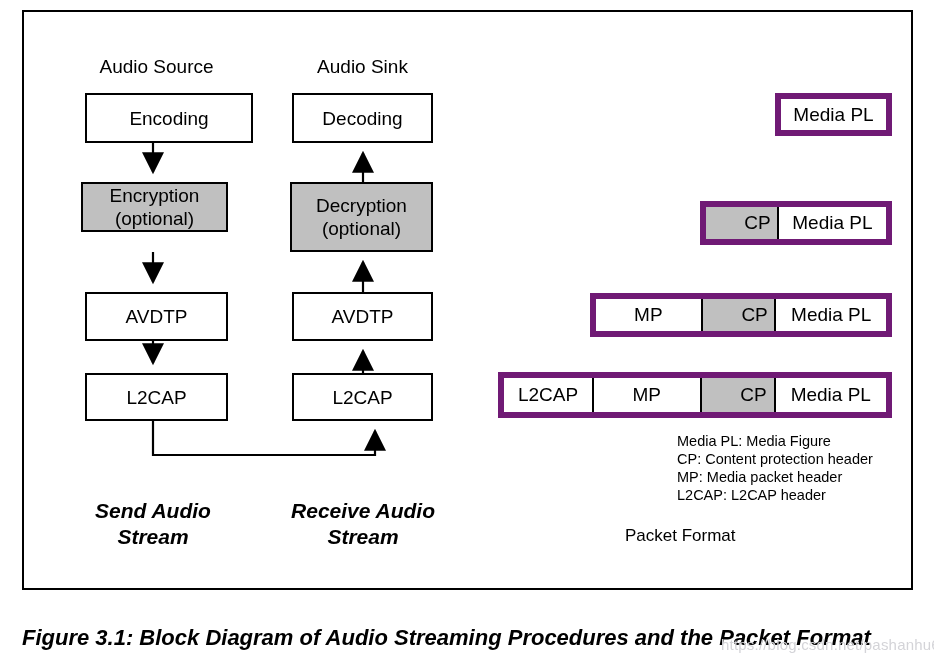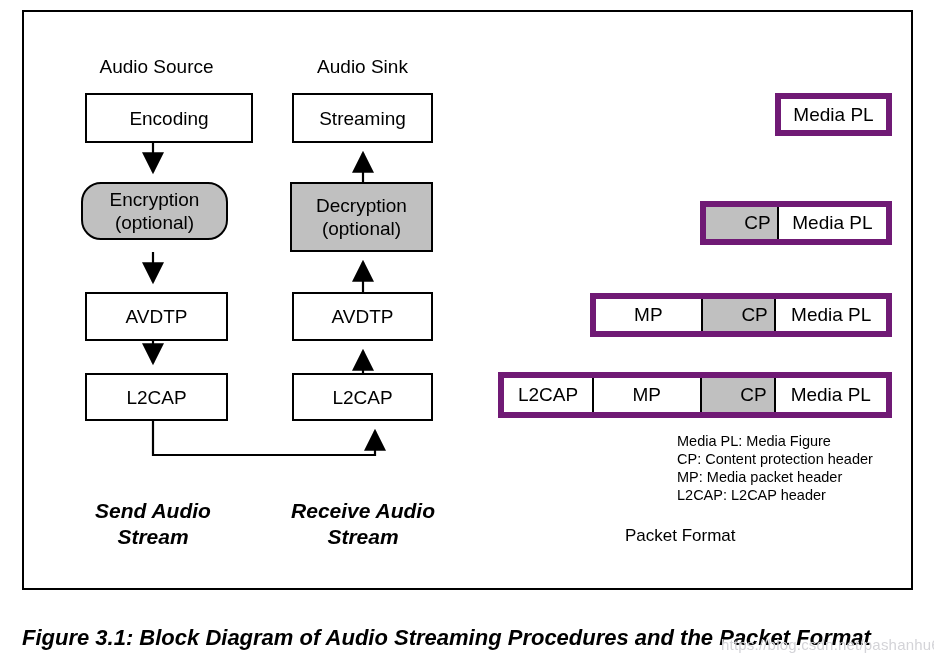--- a/index.html
+++ b/index.html
@@ -139,42 +139,42 @@
 <div id="canvas">
 
   <div class="figure-frame"></div>
 
   <div class="col-title" style="left:85px; top:56px; width:143px;">Audio Source</div>
 
   <div class="blk" style="left:85px; top:93px; width:168px; height:50px;">
     <span>Encoding</span>
   </div>
 
-  <div class="blk shaded" style="left:81px; top:182px; width:147px; height:58px;border-radius:20px;">
+  <div class="blk shaded" style="left:81px; top:182px; width:147px; height:50px;">
     <span>Encryption</span>
     <span>(optional)</span>
   </div>
 
   <div class="blk" style="left:85px; top:292px; width:143px; height:49px;">
     <span>AVDTP</span>
   </div>
 
   <div class="blk" style="left:85px; top:373px; width:143px; height:48px;">
     <span>L2CAP</span>
   </div>
 
   <div class="stream-label" style="left:53px; top:498px; width:200px;">
     <div>Send Audio</div>
     <div>Stream</div>
   </div>
 
   <div class="col-title" style="left:292px; top:56px; width:141px;">Audio Sink</div>
 
   <div class="blk" style="left:292px; top:93px; width:141px; height:50px;">
-    <span>Streaming</span>
+    <span>Decoding</span>
   </div>
 
   <div class="blk shaded" style="left:290px; top:182px; width:143px; height:70px;">
     <span>Decryption</span>
     <span>(optional)</span>
   </div>
 
   <div class="blk" style="left:292px; top:292px; width:141px; height:49px;">
     <span>AVDTP</span>
   </div>

